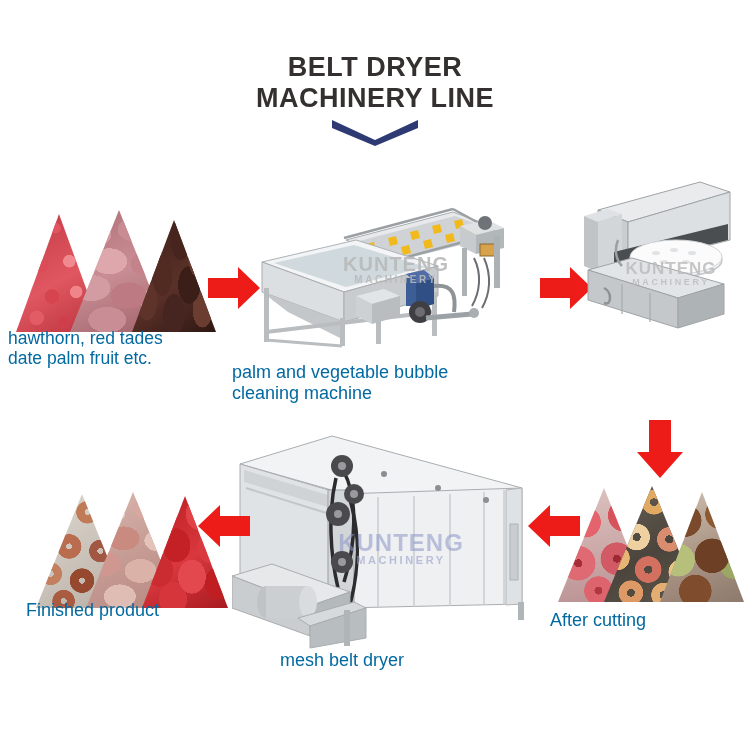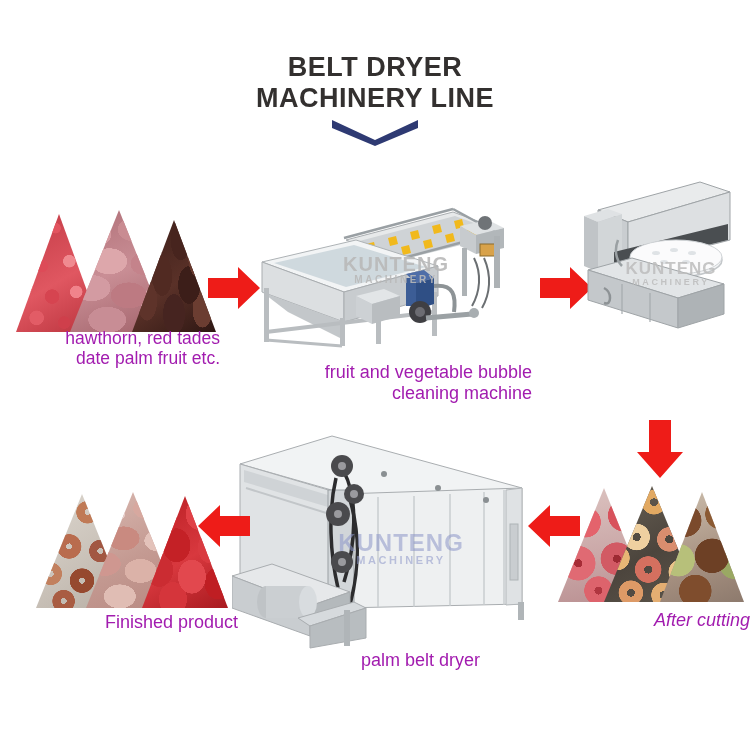--- a/index.html
+++ b/index.html
@@ -53,25 +53,25 @@
     display: inline-block;
     width: 86px;
     height: 26px;
   }
 
   
   .node { position: absolute; }
 
   .caption {
     position: absolute;
-    text-align: right;
+    text-align: left;
     font-family: "Liberation Sans", "DejaVu Sans", sans-serif;
     font-size: 17.5px;
     line-height: 1.16;
-    color: #a21caf;
+    color: #0369a1;
     white-space: pre-line;
   }
   .caption.big { font-size: 18px; }
 
   
   .tri-group { position: absolute; }
   .tri {
     position: absolute;
     bottom: 0;
     overflow: hidden;
@@ -327,21 +327,21 @@
 
       <path d="M226,58 C234,74 232,92 224,106" stroke="#6b6f72" stroke-width="2" fill="none"></path>
       <path d="M236,58 C244,76 242,94 234,108" stroke="#6b6f72" stroke-width="2" fill="none"></path>
     </svg>
 
     <div class="wm" style="left:78px; top:54px; width:140px; font-size:20px; color:#b9b9b9; opacity:.9;">
       <span class="wm-main">KUNTENG</span>
       <span class="wm-sub" style="font-size:10px;">MACHINERY</span>
     </div>
 
-    <div class="caption big" style="left:-16px; top:162px; width:300px;">fruit and vegetable bubble
+    <div class="caption big" style="left:-16px; top:162px; width:300px;">palm and vegetable bubble
 cleaning machine</div>
   </div>
 
   <svg class="arrow" style="left:540px; top:266px; width:52px; height:44px;" viewBox="0 0 52 44">
     <polygon points="0,12 30,12 30,1 52,22 30,43 30,32 0,32" fill="#ee1c18"></polygon>
   </svg>
 
   <div class="node" style="left:578px; top:176px; width:158px; height:210px;">
 
     <svg class="machine" style="left:0; top:0; width:158px; height:158px;" viewBox="0 0 158 158">
@@ -382,21 +382,21 @@
       <span class="wm-main">KUNTENG</span>
       <span class="wm-sub" style="font-size:9px;">MACHINERY</span>
     </div>
 
   </div>
 
   <svg class="arrow" style="left:636px; top:420px; width:48px; height:58px;" viewBox="0 0 48 58">
     <polygon points="13,0 35,0 35,32 47,32 24,58 1,32 13,32" fill="#ee1c18"></polygon>
   </svg>
 
-  <div class="node" style="left:556px; top:486px; width:188px; height:160px;font-style:italic;">
+  <div class="node" style="left:556px; top:486px; width:188px; height:160px;">
     <div class="tri-group" style="left:0; top:0; width:188px; height:116px;">
 
       <div class="tri clip-up" style="left:2px; width:92px; height:114px;">
         <div class="tex tex-coredapple"></div>
       </div>
 
       <div class="tri clip-up" style="left:48px; width:96px; height:116px;">
         <div class="tex tex-applering"></div>
       </div>
 
@@ -476,21 +476,21 @@
 
       <rect x="112" y="178" width="6" height="36" fill="#b0b5b8"></rect>
       <rect x="286" y="170" width="6" height="18" fill="#b0b5b8"></rect>
     </svg>
 
     <div class="wm" style="left:84px; top:98px; width:170px; font-size:24px; color:#8c96c9; opacity:.55;">
       <span class="wm-main">KUNTENG</span>
       <span class="wm-sub" style="font-size:11px;">MACHINERY</span>
     </div>
 
-    <div class="caption big" style="left:48px; top:218px; width:200px;">palm belt dryer</div>
+    <div class="caption big" style="left:48px; top:218px; width:200px;">mesh belt dryer</div>
   </div>
 
   <svg class="arrow" style="left:198px; top:504px; width:52px; height:44px;" viewBox="0 0 52 44">
     <polygon points="52,12 22,12 22,1 0,22 22,43 22,32 52,32" fill="#ee1c18"></polygon>
   </svg>
 
   <div class="node" style="left:36px; top:492px; width:192px; height:160px;">
     <div class="tri-group" style="left:0; top:0; width:192px; height:116px;">
 
       <div class="tri clip-up" style="left:0; width:92px; height:114px;">
@@ -499,16 +499,16 @@
 
       <div class="tri clip-up" style="left:50px; width:94px; height:116px;">
         <div class="tex tex-driedslice"></div>
       </div>
 
       <div class="tri clip-up" style="left:106px; width:86px; height:112px;">
         <div class="tex tex-driedred"></div>
       </div>
     </div>
 
-    <div class="caption big" style="left:-10px; top:120px; width:212px;">Finished product</div>
+    <div class="caption big" style="left:-10px; top:108px; width:212px;">Finished product</div>
   </div>
 
 </div>
 
 </body></html>

